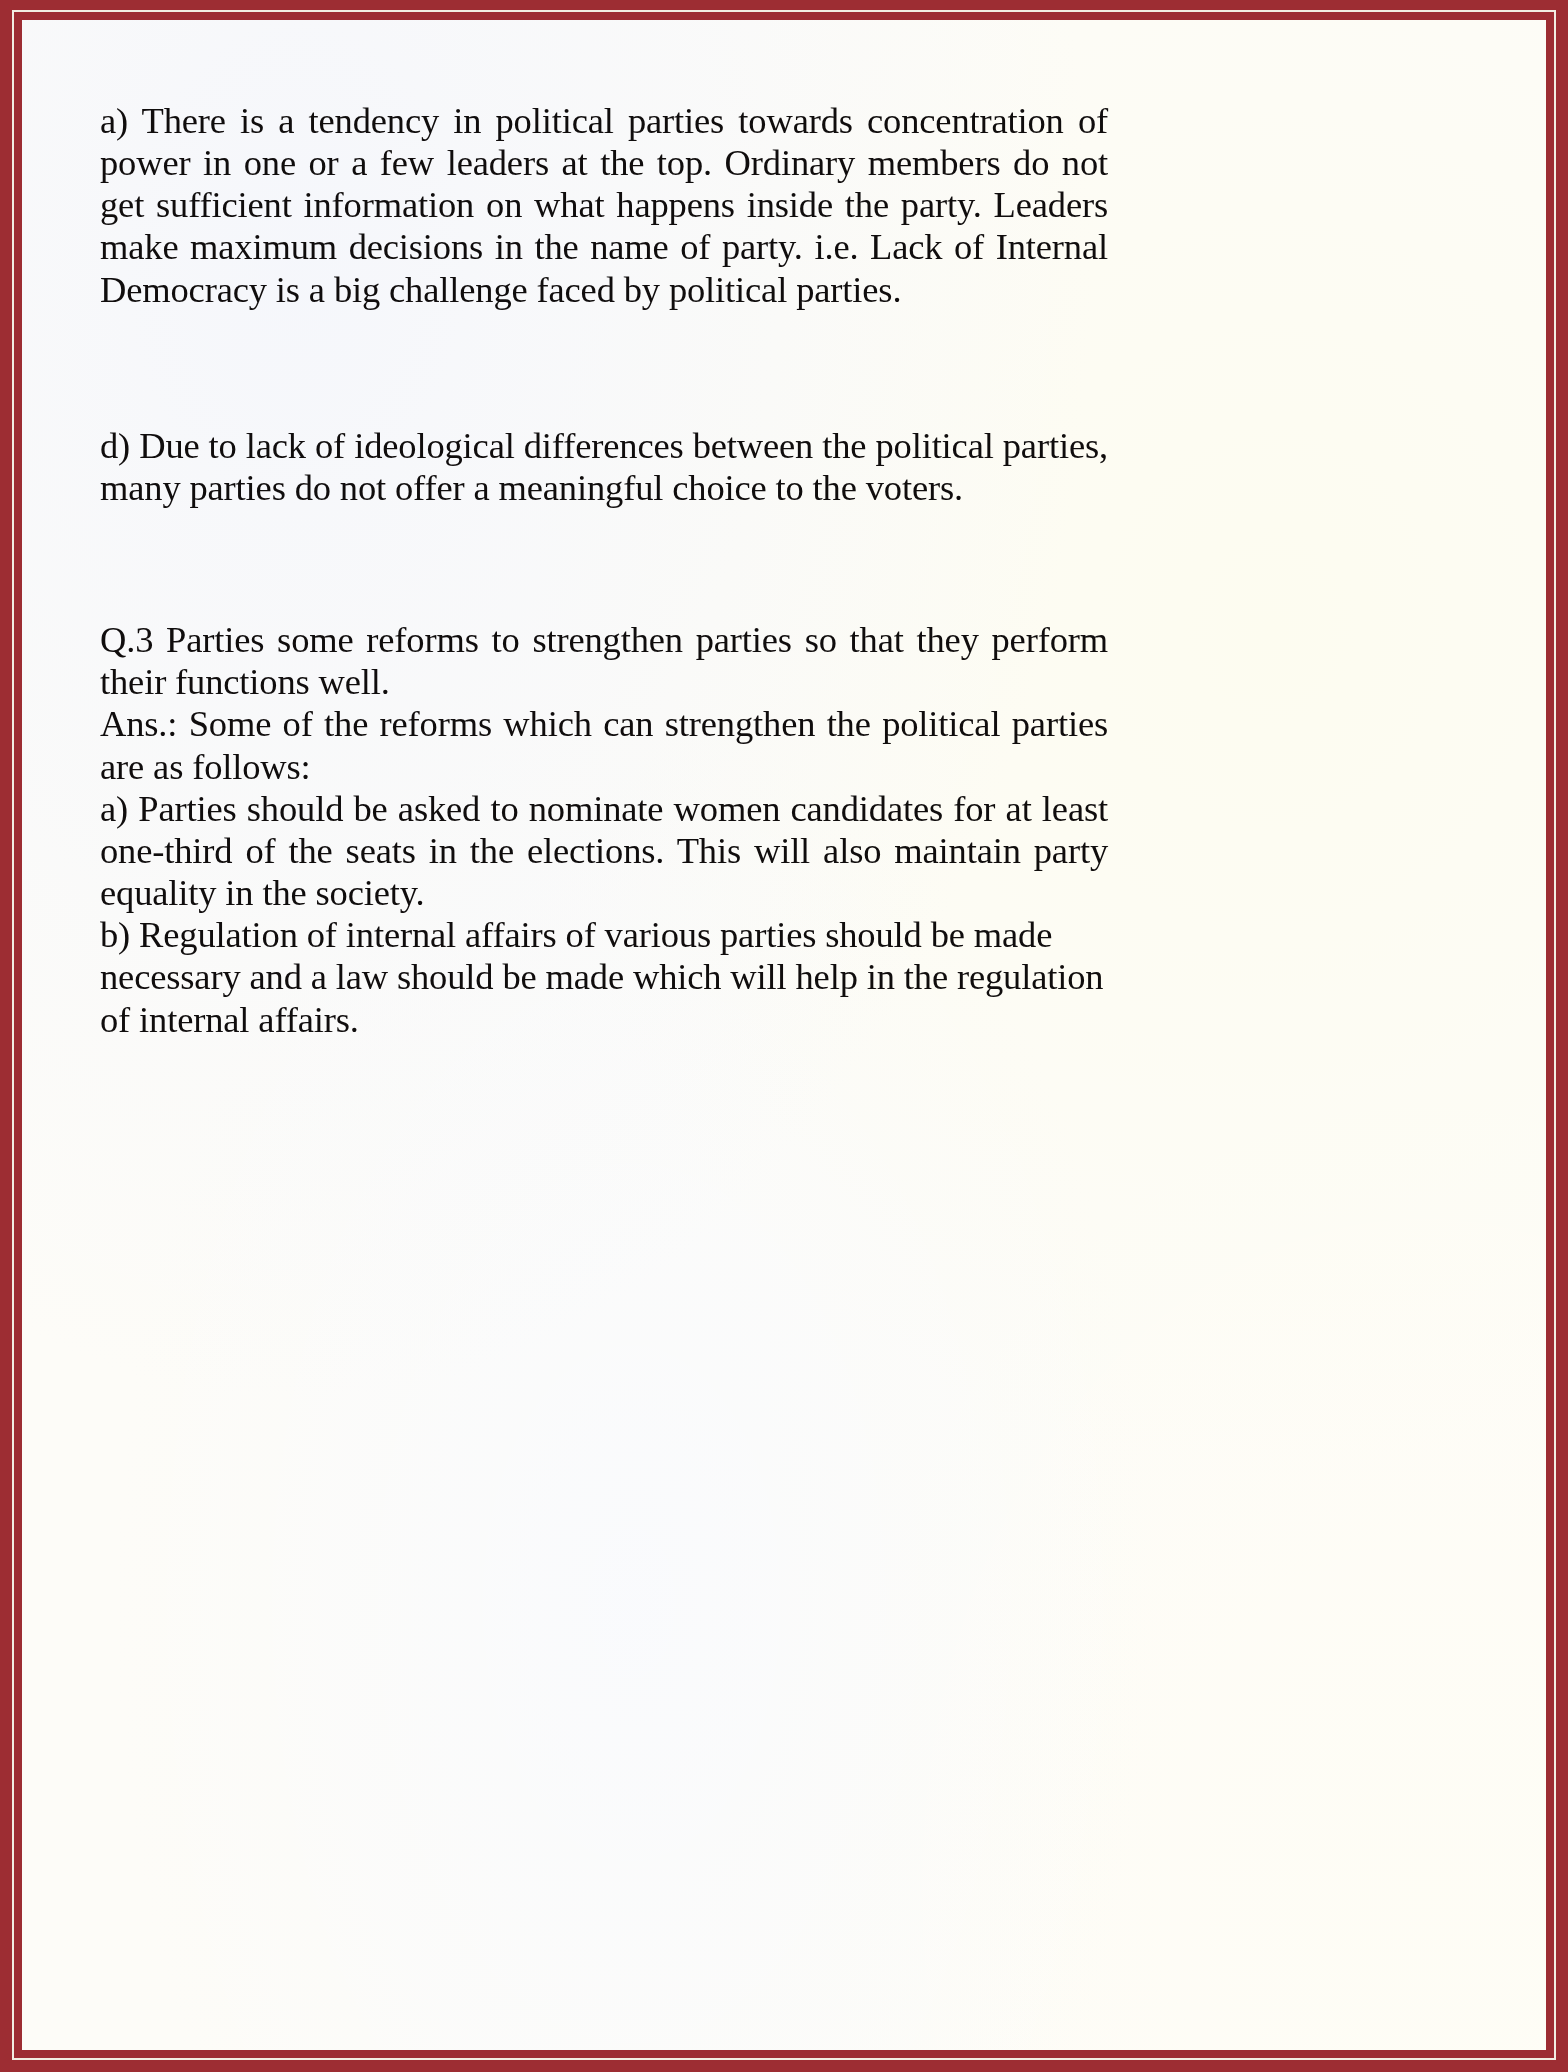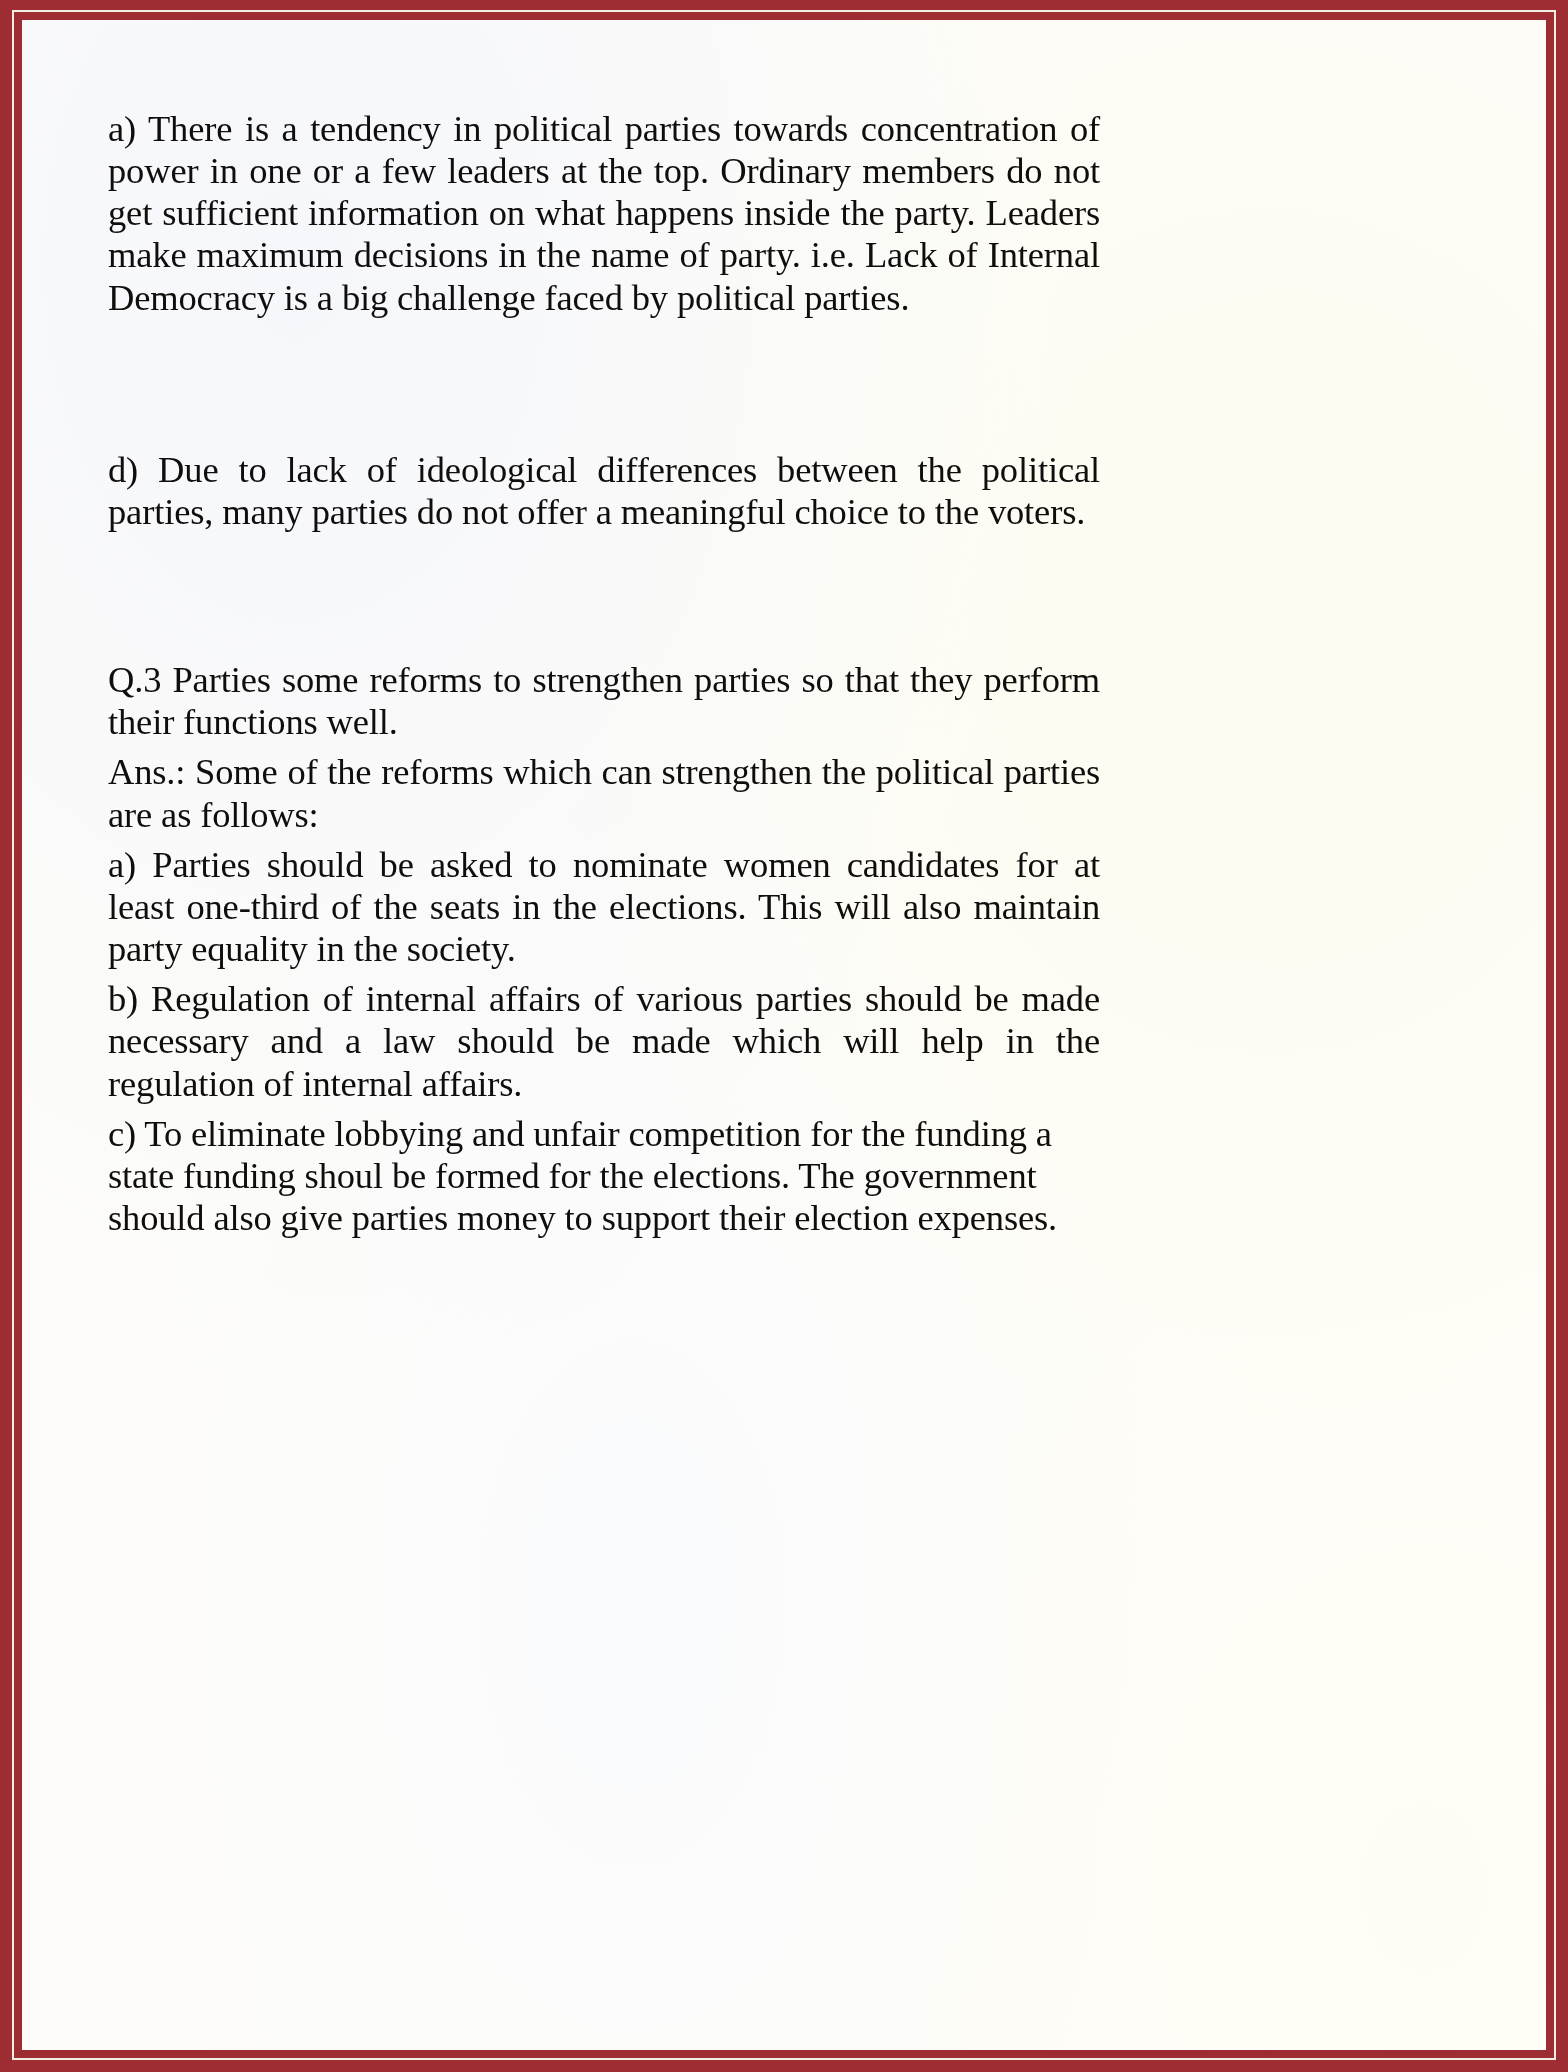--- a/index.html
+++ b/index.html
@@ -62,21 +62,21 @@
     position: absolute;
     left: 78px;
     top: 80px;
     width: 1008px;
     color: #100d0d;
     font-size: 36.5px;
     line-height: 1.155;
   }
 
   p.para {
-    margin: 8px;
+    margin: 0;
     text-align: justify;
     text-justify: inter-word;
     letter-spacing: -0.15px;
   }
   p.para:last-child { text-align: left; }
   
 
   .gap-lg { height: 38px; }
   .gap-xl { height: 110px; }
 
@@ -106,17 +106,16 @@
       <div class="gap-xl"></div>
 
       <p class="para"><b>Q.3</b><span> Parties some reforms to strengthen parties so that they perform their functions well.</span></p>
 
       <p class="para"><b>Ans.:</b><span> Some of the reforms which can strengthen the political parties are as follows:</span></p>
 
       <p class="para">a) Parties should be asked to nominate women candidates for at least one-third of the seats in the elections. This will also maintain party equality in the society.</p>
 
       <p class="para">b) Regulation of internal affairs of various parties should be made necessary and a law should be made which will help in the regulation of internal affairs.</p>
 
-      <p class="para">c) To eliminate lobbying and unfair competition for the funding a state funding shoul be formed for the elections. The government should also give parties money to support their election expenses.</p>
 
     </div>
   </div>
 </div>
 
 </body></html>

